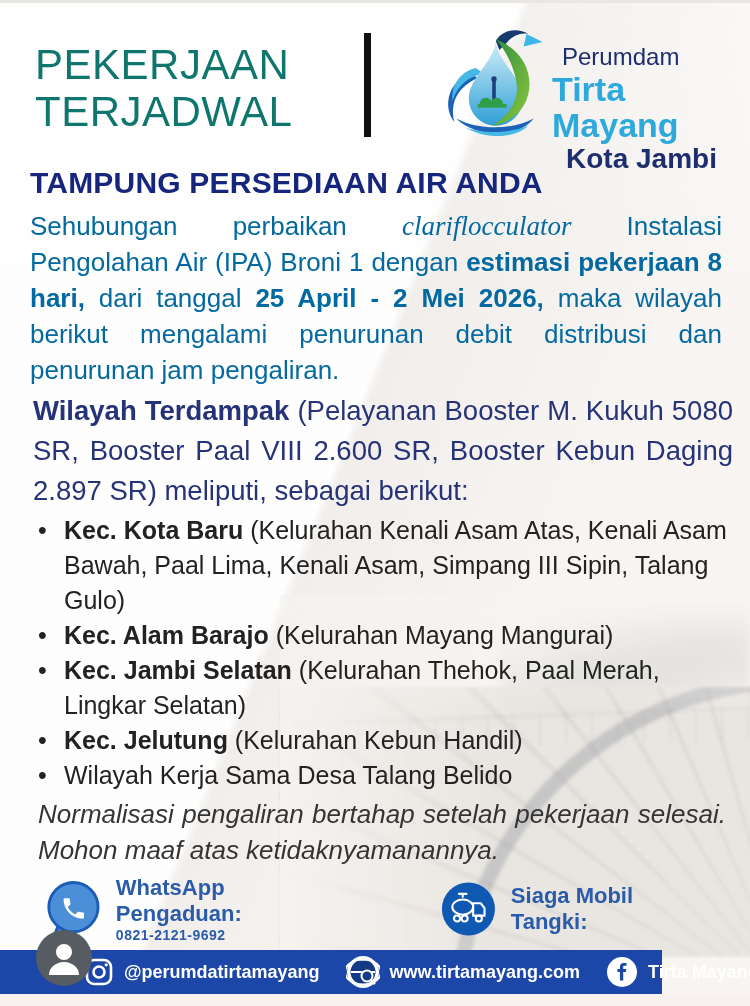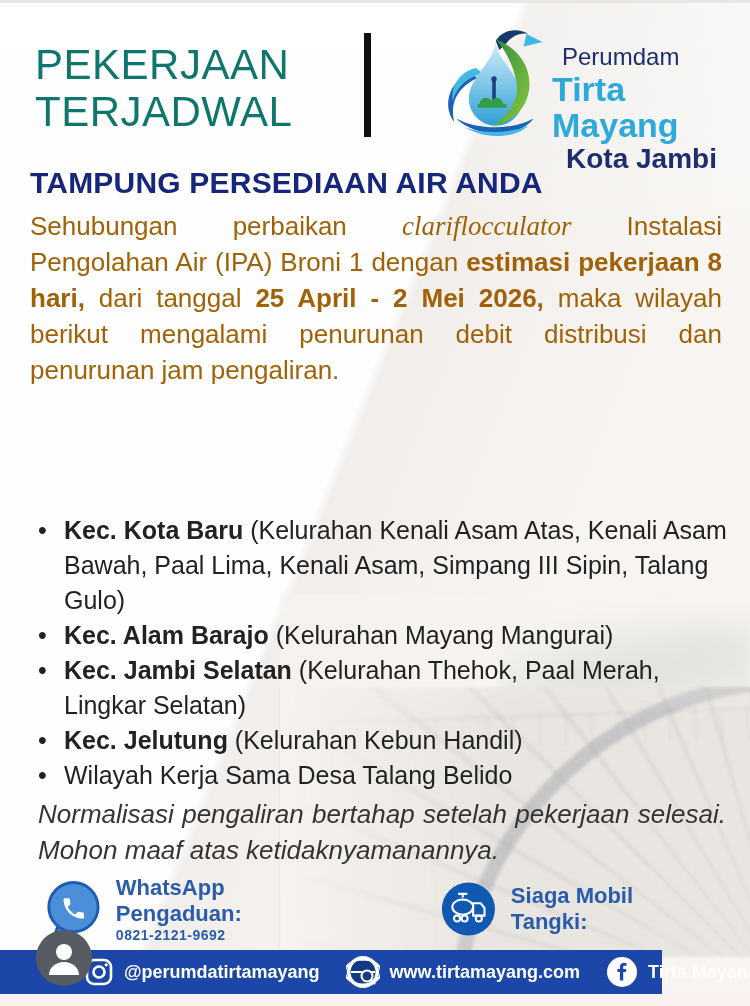--- a/index.html
+++ b/index.html
@@ -52,21 +52,21 @@
   .logo svg { position:absolute; left:0; top:2px; }
   .logo-text { position:absolute; left:112px; top:18px; }
   .logo-org  { color:#1d2d6e; font-weight:normal; font-size:24px; padding-left:10px; }
   .logo-brand{ color:#2ea9dc; font-weight:bold; font-size:34px; line-height:36px; }
   .logo-city { color:#1d2d6e; font-weight:bold; font-size:28px; padding-left:14px; }
 
   
   .heading { position:absolute; left:30px; top:163px; color:#15267c; font-weight:bold;
              font-size:30px; letter-spacing:.2px; }
   .intro { position:absolute; left:30px; top:205px; width:692px; font-size:26px; line-height:36px;
-           color:#a16207; text-align:justify; }
+           color:#0369a1; text-align:justify; }
   .intro i { font-family:"Liberation Serif","DejaVu Serif",serif; font-size:27px; }
   .impact { position:absolute; left:33px; top:388px; width:700px; font-size:27.5px; line-height:40px;
             color:#263378; text-align:justify; }
   .areas { position:absolute; left:38px; top:510px; width:692px; font-size:25px; line-height:35px; color:#222; }
   .area-item { position:relative; padding-left:26px; text-align:left; }
   .area-item .dot { position:absolute; left:0; top:0; }
   .closing { position:absolute; left:38px; top:793px; width:688px; font-size:26px; line-height:36px;
              color:#343434; text-align:justify;font-style:italic; }
   b.navy { color:inherit; }
 
@@ -142,20 +142,21 @@
       <div class="logo-org">Perumdam</div>
       <div class="logo-brand">Tirta Mayang</div>
       <div class="logo-city">Kota Jambi</div>
     </div>
   </div>
 
   <div class="heading">TAMPUNG PERSEDIAAN AIR ANDA</div>
 
   <p class="intro"><span>Sehubungan perbaikan </span><i>clariflocculator</i><span> Instalasi Pengolahan Air (IPA) Broni 1 dengan </span><b>estimasi pekerjaan 8 hari,</b><span> dari tanggal </span><b>25 April - 2 Mei 2026,</b><span> maka wilayah berikut mengalami penurunan debit distribusi dan penurunan jam pengaliran.</span></p>
 
+  <p class="impact"><b class="navy">Wilayah Terdampak</b><span> (Pelayanan Booster M. Kukuh 5080 SR, Booster Paal VIII 2.600 SR, Booster Kebun Daging 2.897 SR) meliputi, sebagai berikut:</span></p>
 
   <div class="areas">
     <div class="area-item"><span class="dot">•</span><b>Kec. Kota Baru</b><span> (Kelurahan Kenali Asam Atas, Kenali Asam Bawah, Paal Lima, Kenali Asam, Simpang III Sipin, Talang Gulo)</span></div>
     <div class="area-item"><span class="dot">•</span><b>Kec. Alam Barajo</b><span> (Kelurahan Mayang Mangurai)</span></div>
     <div class="area-item"><span class="dot">•</span><b>Kec. Jambi Selatan</b><span> (Kelurahan Thehok, Paal Merah, Lingkar Selatan)</span></div>
     <div class="area-item"><span class="dot">•</span><b>Kec. Jelutung</b><span> (Kelurahan Kebun Handil)</span></div>
     <div class="area-item"><span class="dot">•</span><b></b><span>Wilayah Kerja Sama Desa Talang Belido</span></div>
   </div>
 
   <p class="closing">Normalisasi pengaliran bertahap setelah pekerjaan selesai. Mohon maaf atas ketidaknyamanannya.</p>

